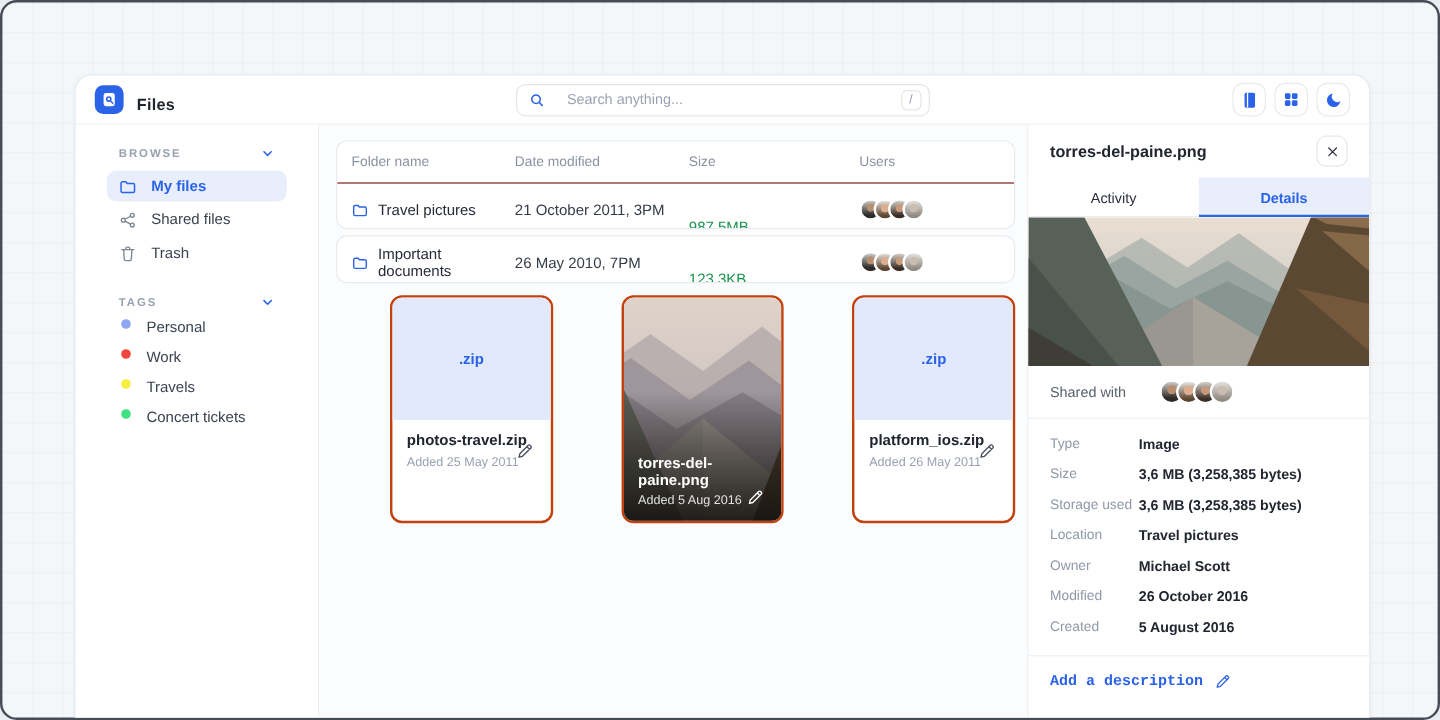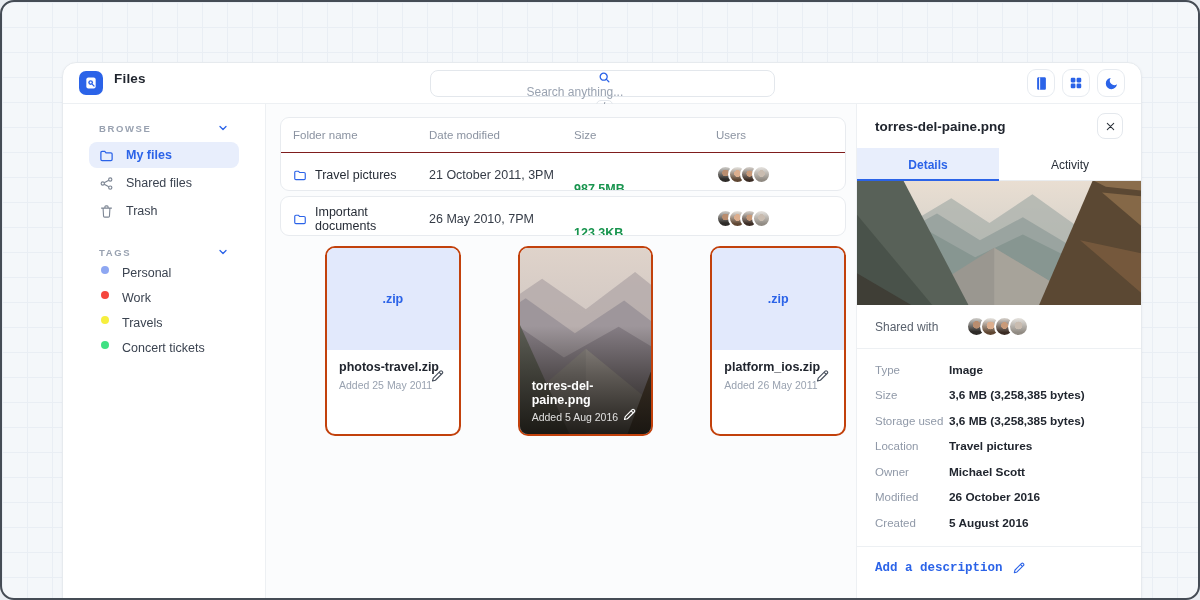--- a/index.html
+++ b/index.html
@@ -6,25 +6,25 @@
   *{box-sizing:border-box;font-family:"Liberation Sans",sans-serif;}
   .stage{position:relative;width:1200px;height:600px;background:#f4f7fa;
     background-image:linear-gradient(#e9eef4 1px,transparent 1px),linear-gradient(90deg,#e9eef4 1px,transparent 1px);
     background-size:25px 25px;border:2px solid #454c55;border-radius:14px;overflow:hidden;}
   .app-card{position:absolute;left:60px;top:60px;width:1080px;height:540px;background:#fff;
     border:1px solid #e6eaee;border-radius:14px 14px 0 0;box-shadow:0 1px 3px rgba(30,40,60,.05);
     display:flex;flex-direction:column;overflow:hidden;}
 
   
   .topbar{height:41px;flex:0 0 41px;display:flex;align-items:center;padding:0 16px;border-bottom:1px solid #edf0f3;}
-  .brand{display:flex;align-items:flex-start;gap:11px;flex:1;}
+  .brand{display:flex;align-items:flex-end;gap:11px;flex:1;}
   .logo{width:24px;height:24px;border-radius:7px;background:#2b63e8;display:flex;align-items:center;justify-content:center;}
   .app-title{font-size:13.5px;font-weight:700;color:#1f242d;letter-spacing:.2px;}
   .search{width:345px;height:27px;border:1px solid #e3e7ec;border-radius:8px;display:flex;align-items:center;
-    padding:0 6px 0 10px;gap:0;background:#fff;flex-direction:column;}
+    padding:0 6px 0 10px;gap:17px;background:#fff;}
   .search input{border:0;outline:0;flex:1;font-size:12px;color:#3c4450;background:transparent;}
   .search input::placeholder{color:#9aa3b1;}
   .slash{min-width:17px;height:17px;border:1px solid #e3e7ec;border-radius:5px;font-size:10px;color:#8b93a1;
     display:flex;align-items:center;justify-content:center;padding:0 4px;}
   .top-actions{flex:1;display:flex;justify-content:flex-end;gap:7px;}
   .icon-btn{width:28px;height:28px;border:1px solid #e7ebf0;border-radius:9px;background:#fff;display:flex;
     align-items:center;justify-content:center;cursor:pointer;padding:0;}
 
   
   .body{flex:1;display:flex;min-height:0;}
@@ -39,21 +39,21 @@
   .sec-gap{height:14px;}
 
   .main{flex:1;min-width:0;background:#fbfcfd;padding:13px 10px 0 14px;}
   .table-card{background:#fff;border:1px solid #e8ebef;border-radius:9px;overflow:hidden;}
   .t-row{display:grid;grid-template-columns:136px 145px 142px 1fr;align-items:center;padding:0 12px;}
   .t-head{height:35px;border-bottom:1px solid #7f1d1d;}
   .t-head span{font-size:11.5px;color:#8b93a1;}
   .t-body{height:37px;cursor:pointer;}
   .cell-name{display:flex;align-items:center;gap:8px;font-size:12.5px;color:#262c36;}
   .cell-date{font-size:12.5px;color:#353c47;}
-  .cell-size{font-size:12.5px;font-weight:700;margin-top:29px;}
+  .cell-size{font-size:12.5px;font-weight:400;margin-top:29px;}
   .gap5{height:5px;}
 
   .avatars{display:flex;align-items:center;}
   .av{width:19px;height:19px;border-radius:50%;border:2px solid #fff;margin-left:-7px;}
   .av:first-child{margin-left:0;}
   .av.big{width:21px;height:21px;}
   .a1{background:radial-gradient(circle at 50% 40%,#b98d6f 0 27%,rgba(0,0,0,0) 30%),linear-gradient(180deg,#d2d0cc 0%,#2e2b28 80%);}
   .a2{background:radial-gradient(circle at 50% 44%,#dcae8e 0 29%,rgba(0,0,0,0) 32%),linear-gradient(180deg,#e9e7e3 0%,#5f4632 85%);}
   .a3{background:radial-gradient(circle at 50% 44%,#c99a79 0 26%,rgba(0,0,0,0) 29%),linear-gradient(180deg,#d9d4ce 0%,#3b2c24 85%);}
   .a4{background:radial-gradient(circle at 50% 44%,#c9bcb0 0 29%,rgba(0,0,0,0) 32%),linear-gradient(180deg,#e7e4e0 0%,#918b83 85%);}
@@ -346,22 +346,22 @@
         <span class="p-title">torres-del-paine.png</span>
         <button class="close-btn">
           <span style="display:flex;">
             <svg width="11" height="11" viewBox="0 0 24 24">
                   <path d="M5 5l14 14M19 5L5 19" stroke="#2a3039" stroke-width="2.2" stroke-linecap="round"></path>
                 </svg>
           </span>
         </button>
       </div>
       <div class="tabs">
+        <button class="tab">Activity</button>
         <button class="tab active">Details</button>
-        <button class="tab">Activity</button>
       </div>
       <div class="preview">
         <svg viewBox="0 0 300 130" preserveAspectRatio="xMidYMid slice">
           <defs>
                 <linearGradient id="sky2" x1="0" y1="0" x2="0" y2="1">
             <stop offset="0" stop-color="#e9ded2"></stop>
                   <stop offset="1" stop-color="#c3c6c2"></stop>
                 </linearGradient>
               </defs>
           <rect width="300" height="130" fill="url(#sky2)"></rect>

